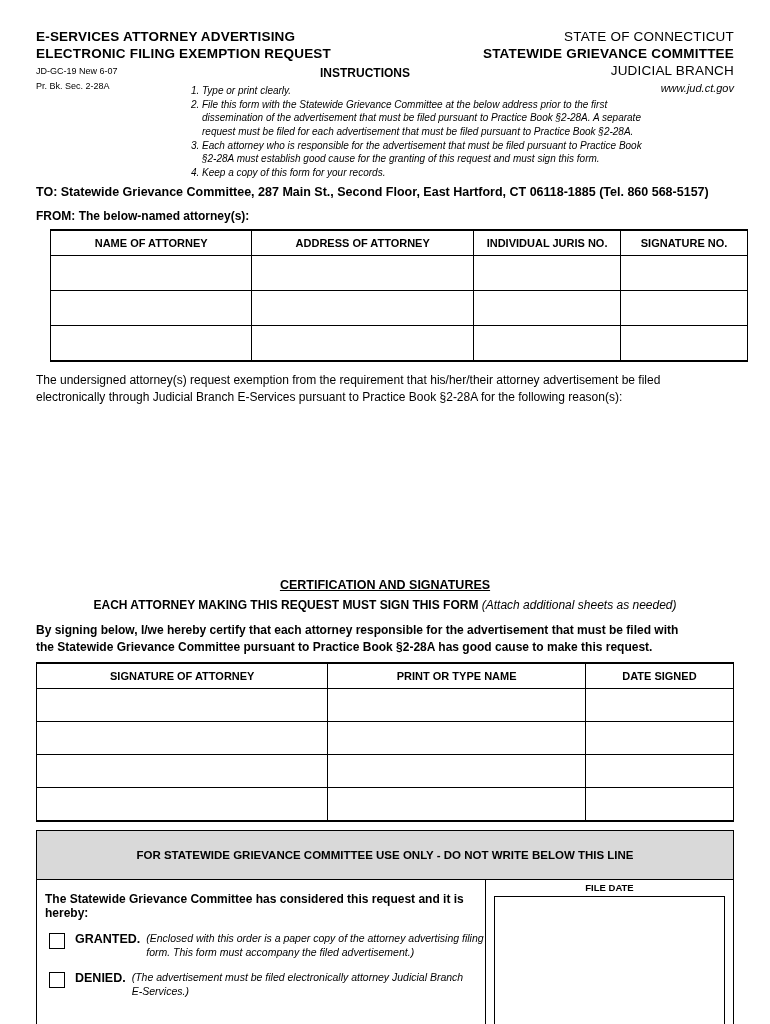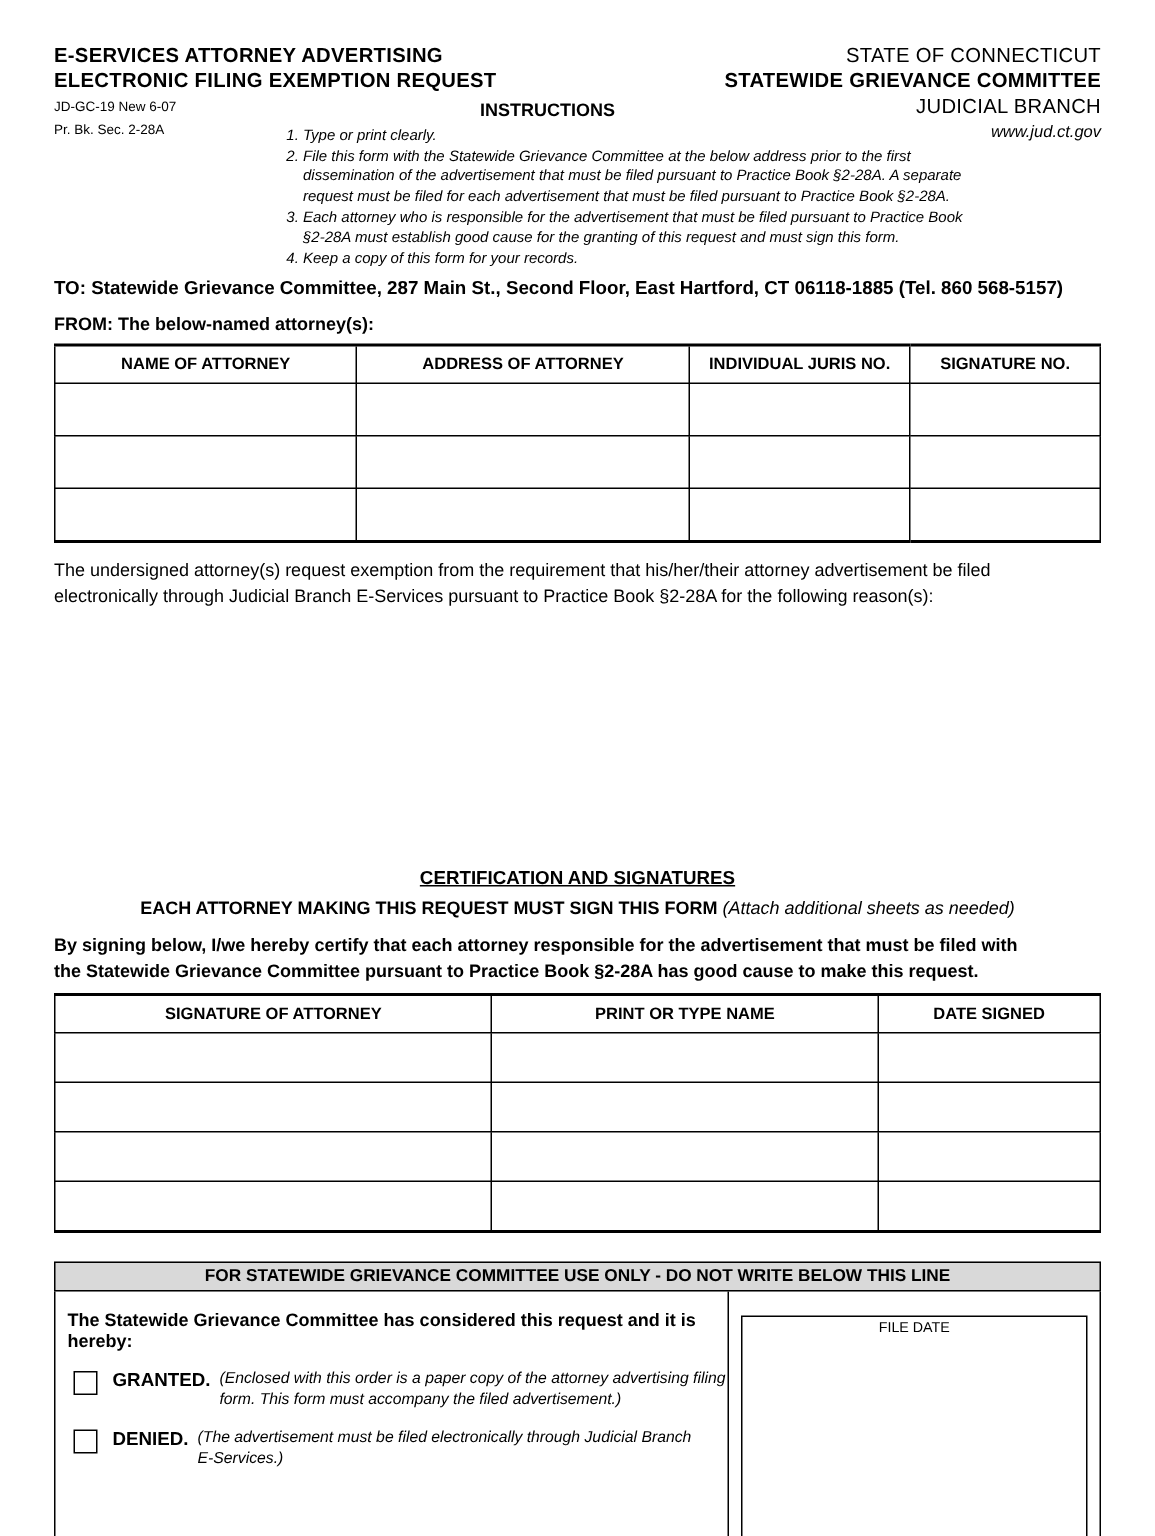--- a/index.html
+++ b/index.html
@@ -93,20 +93,21 @@
     font-weight: bold;
     margin-top: 10px;
   }
 
   
   table.grid {
     width: 100%;
     border-collapse: collapse;
     margin-top: 6px;
     table-layout: fixed;
+    margin-left: 14px;
   }
   table.grid th {
     font-size: 11px;
     font-weight: bold;
     text-align: center;
     padding: 3px 2px;
     border: 1px solid #000;
     border-top: 2px solid #000;
     height: 18px;
   }
@@ -169,27 +170,27 @@
     height: 18px;
   }
   table.sigs td {
     border: 1px solid #000;
     height: 30px;
   }
   table.sigs tr:last-child td { border-bottom: 2px solid #000; }
 
   
   .use-bar {
-    margin-top: 19px;
+    margin-top: 8px;
     border: 1px solid #000;
     background: #d9d9d9;
     text-align: center;
     font-size: 11.5px;
     font-weight: bold;
-    padding: 3px 0;
+    padding: 18px 0;
   }
 
   .bottom-area {
     position: relative;
     border-left: 1px solid #000;
     border-right: 1px solid #000;
     border-bottom: 1px solid #000;
     height: 176px;
     box-sizing: border-box;
   }
@@ -230,21 +231,22 @@
     right: 0;
     top: 0;
     width: 248px;
     height: 176px;
     border-left: 1px solid #000;
     box-sizing: border-box;
   }
   .filedate-label {
     text-align: center;
     font-size: 9.5px;
-    padding-top: 19px;
+    padding-top: 2px;
+    font-weight: bold;
   }
   .filedate-inner {
     position: absolute;
     left: 8px;
     top: 16px;
     right: 8px;
     bottom: -20px;
     border: 1.5px solid #000;
   }
 </style>
@@ -368,21 +370,21 @@
 
     <div class="decision-row">
       <div class="checkbox"></div>
       <div class="decision-label">GRANTED.</div>
       <div class="decision-note">(Enclosed with this order is a paper copy of the attorney advertising filing form.  This form must accompany the filed advertisement.)</div>
     </div>
 
     <div class="decision-row">
       <div class="checkbox"></div>
       <div class="decision-label">DENIED.</div>
-      <div class="decision-note">(The advertisement must be filed electronically through Judicial Branch E-Services.)</div>
+      <div class="decision-note">(The advertisement must be filed electronically attorney Judicial Branch E-Services.)</div>
     </div>
 
     <div class="filedate-box">
       <div class="filedate-label">FILE DATE</div>
       <div class="filedate-inner"></div>
     </div>
   </div>
 
 </div>
 

